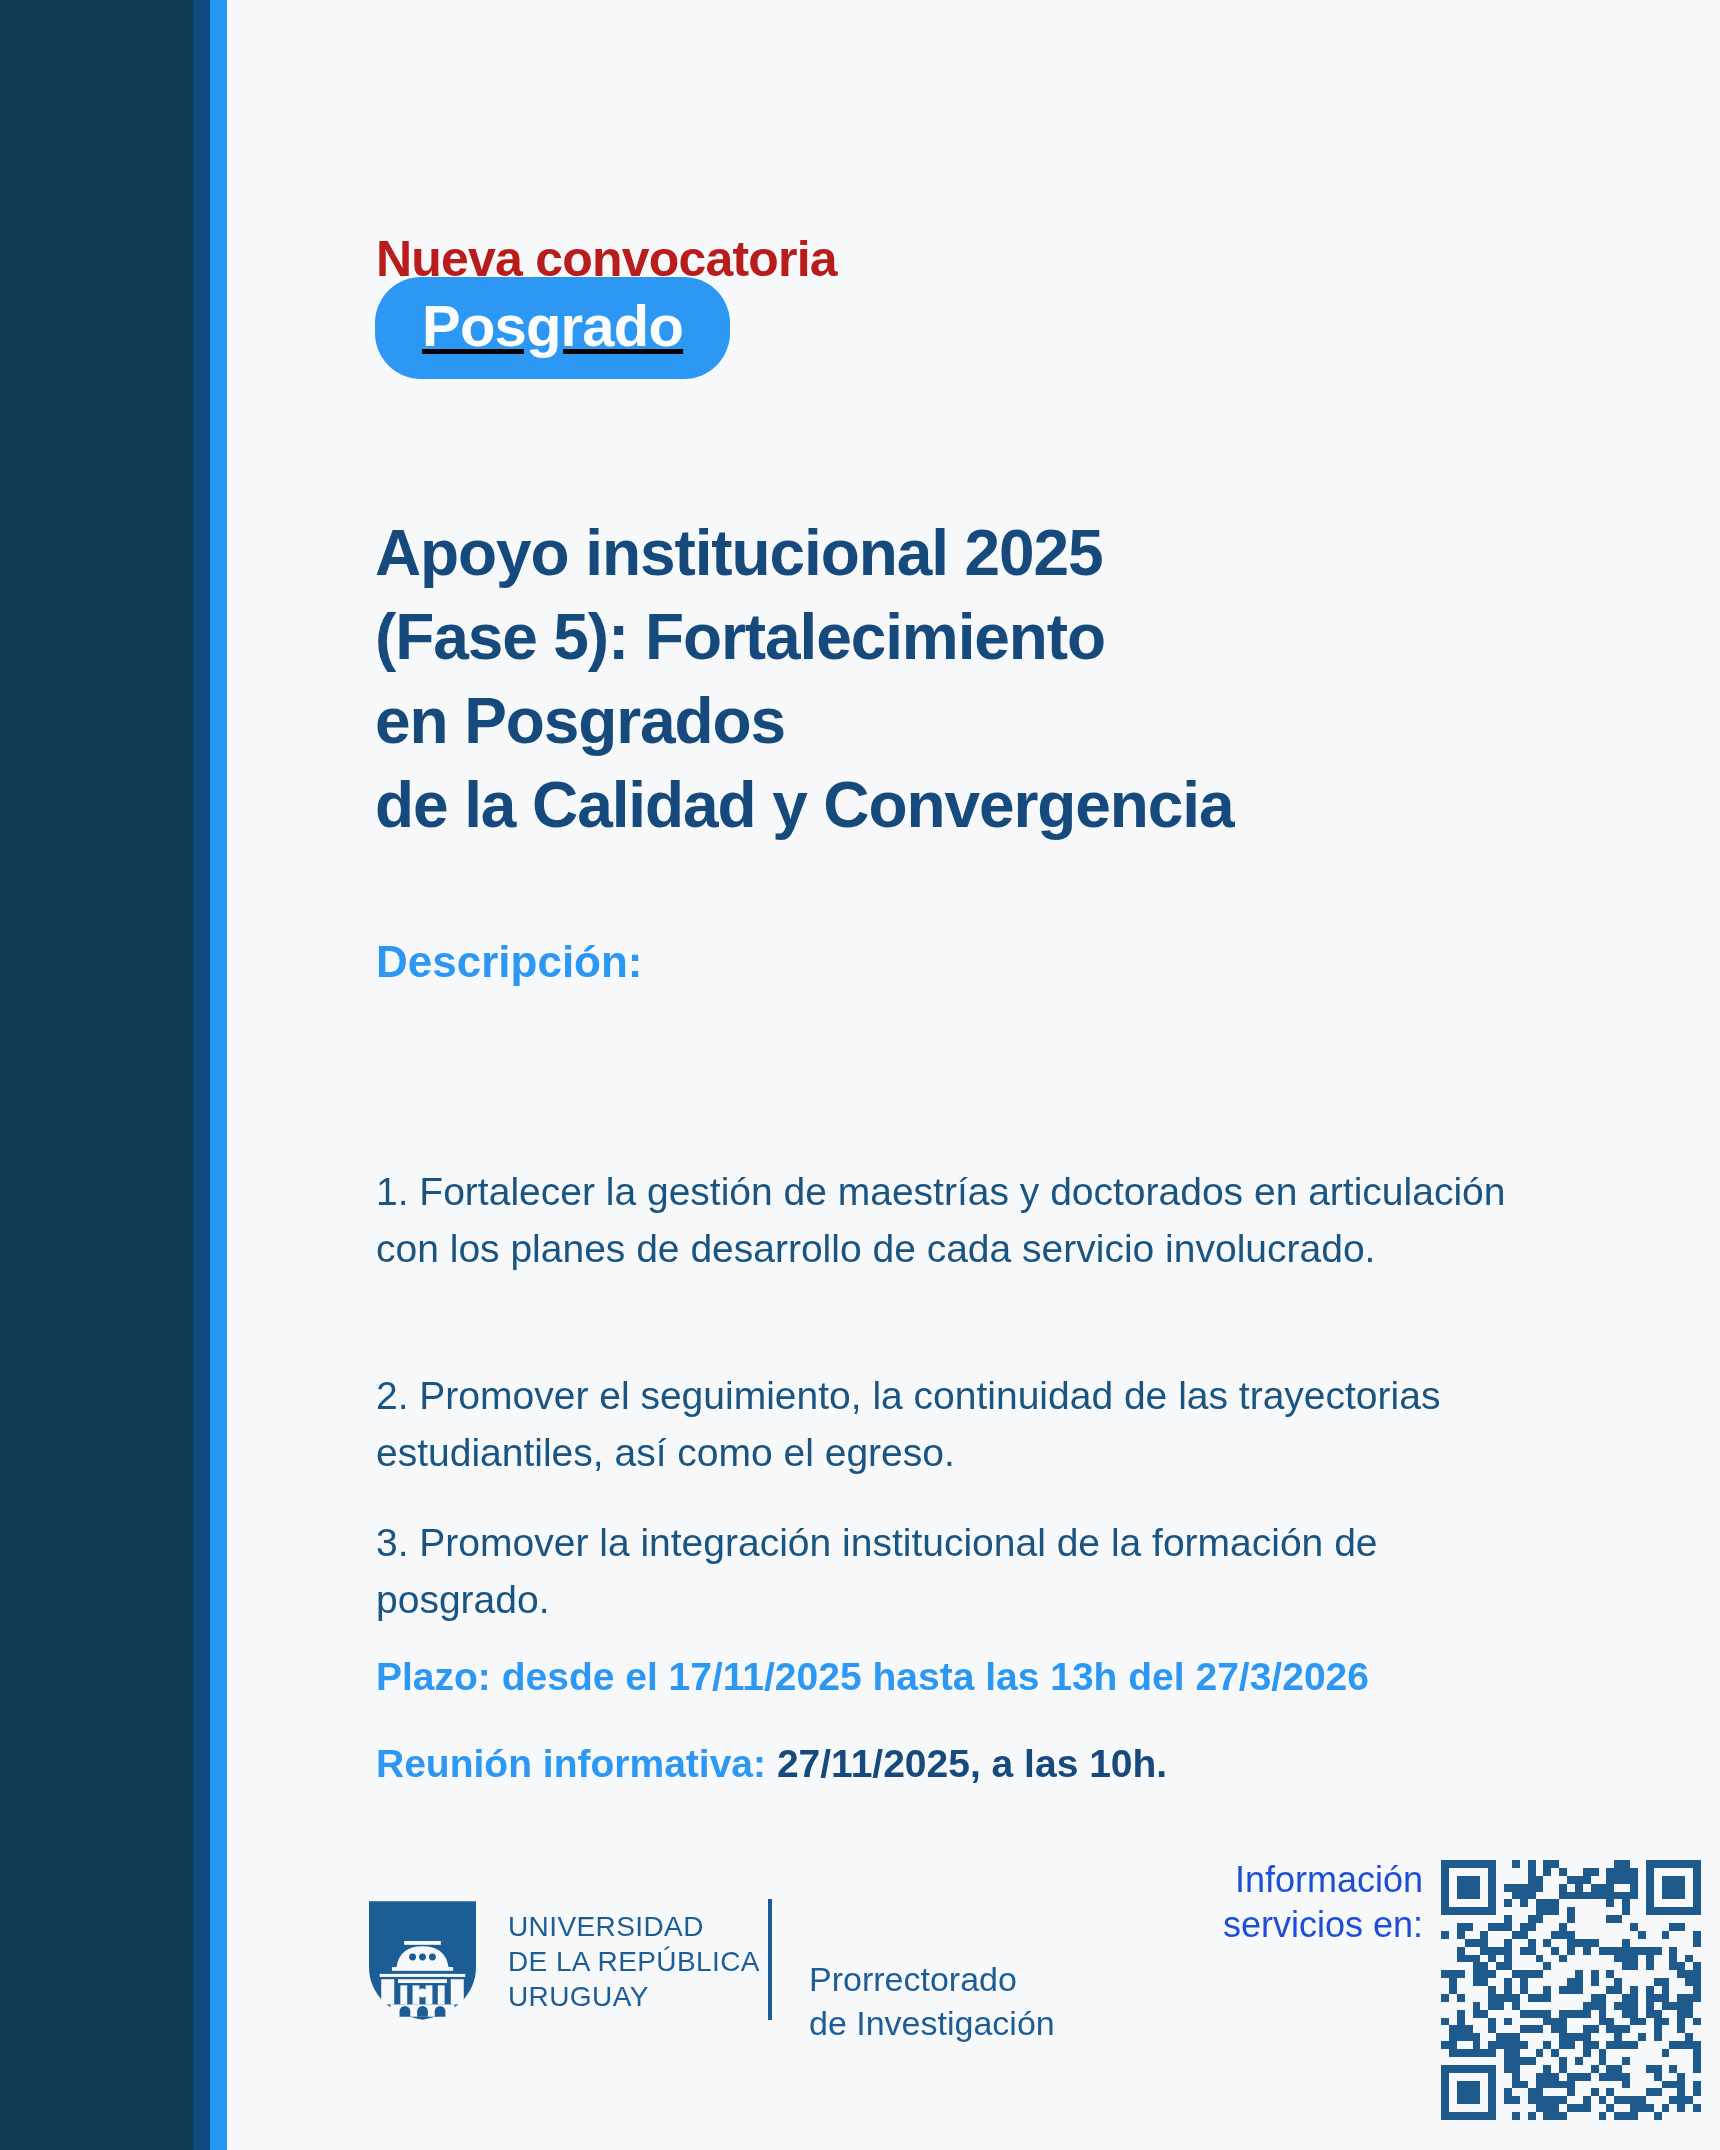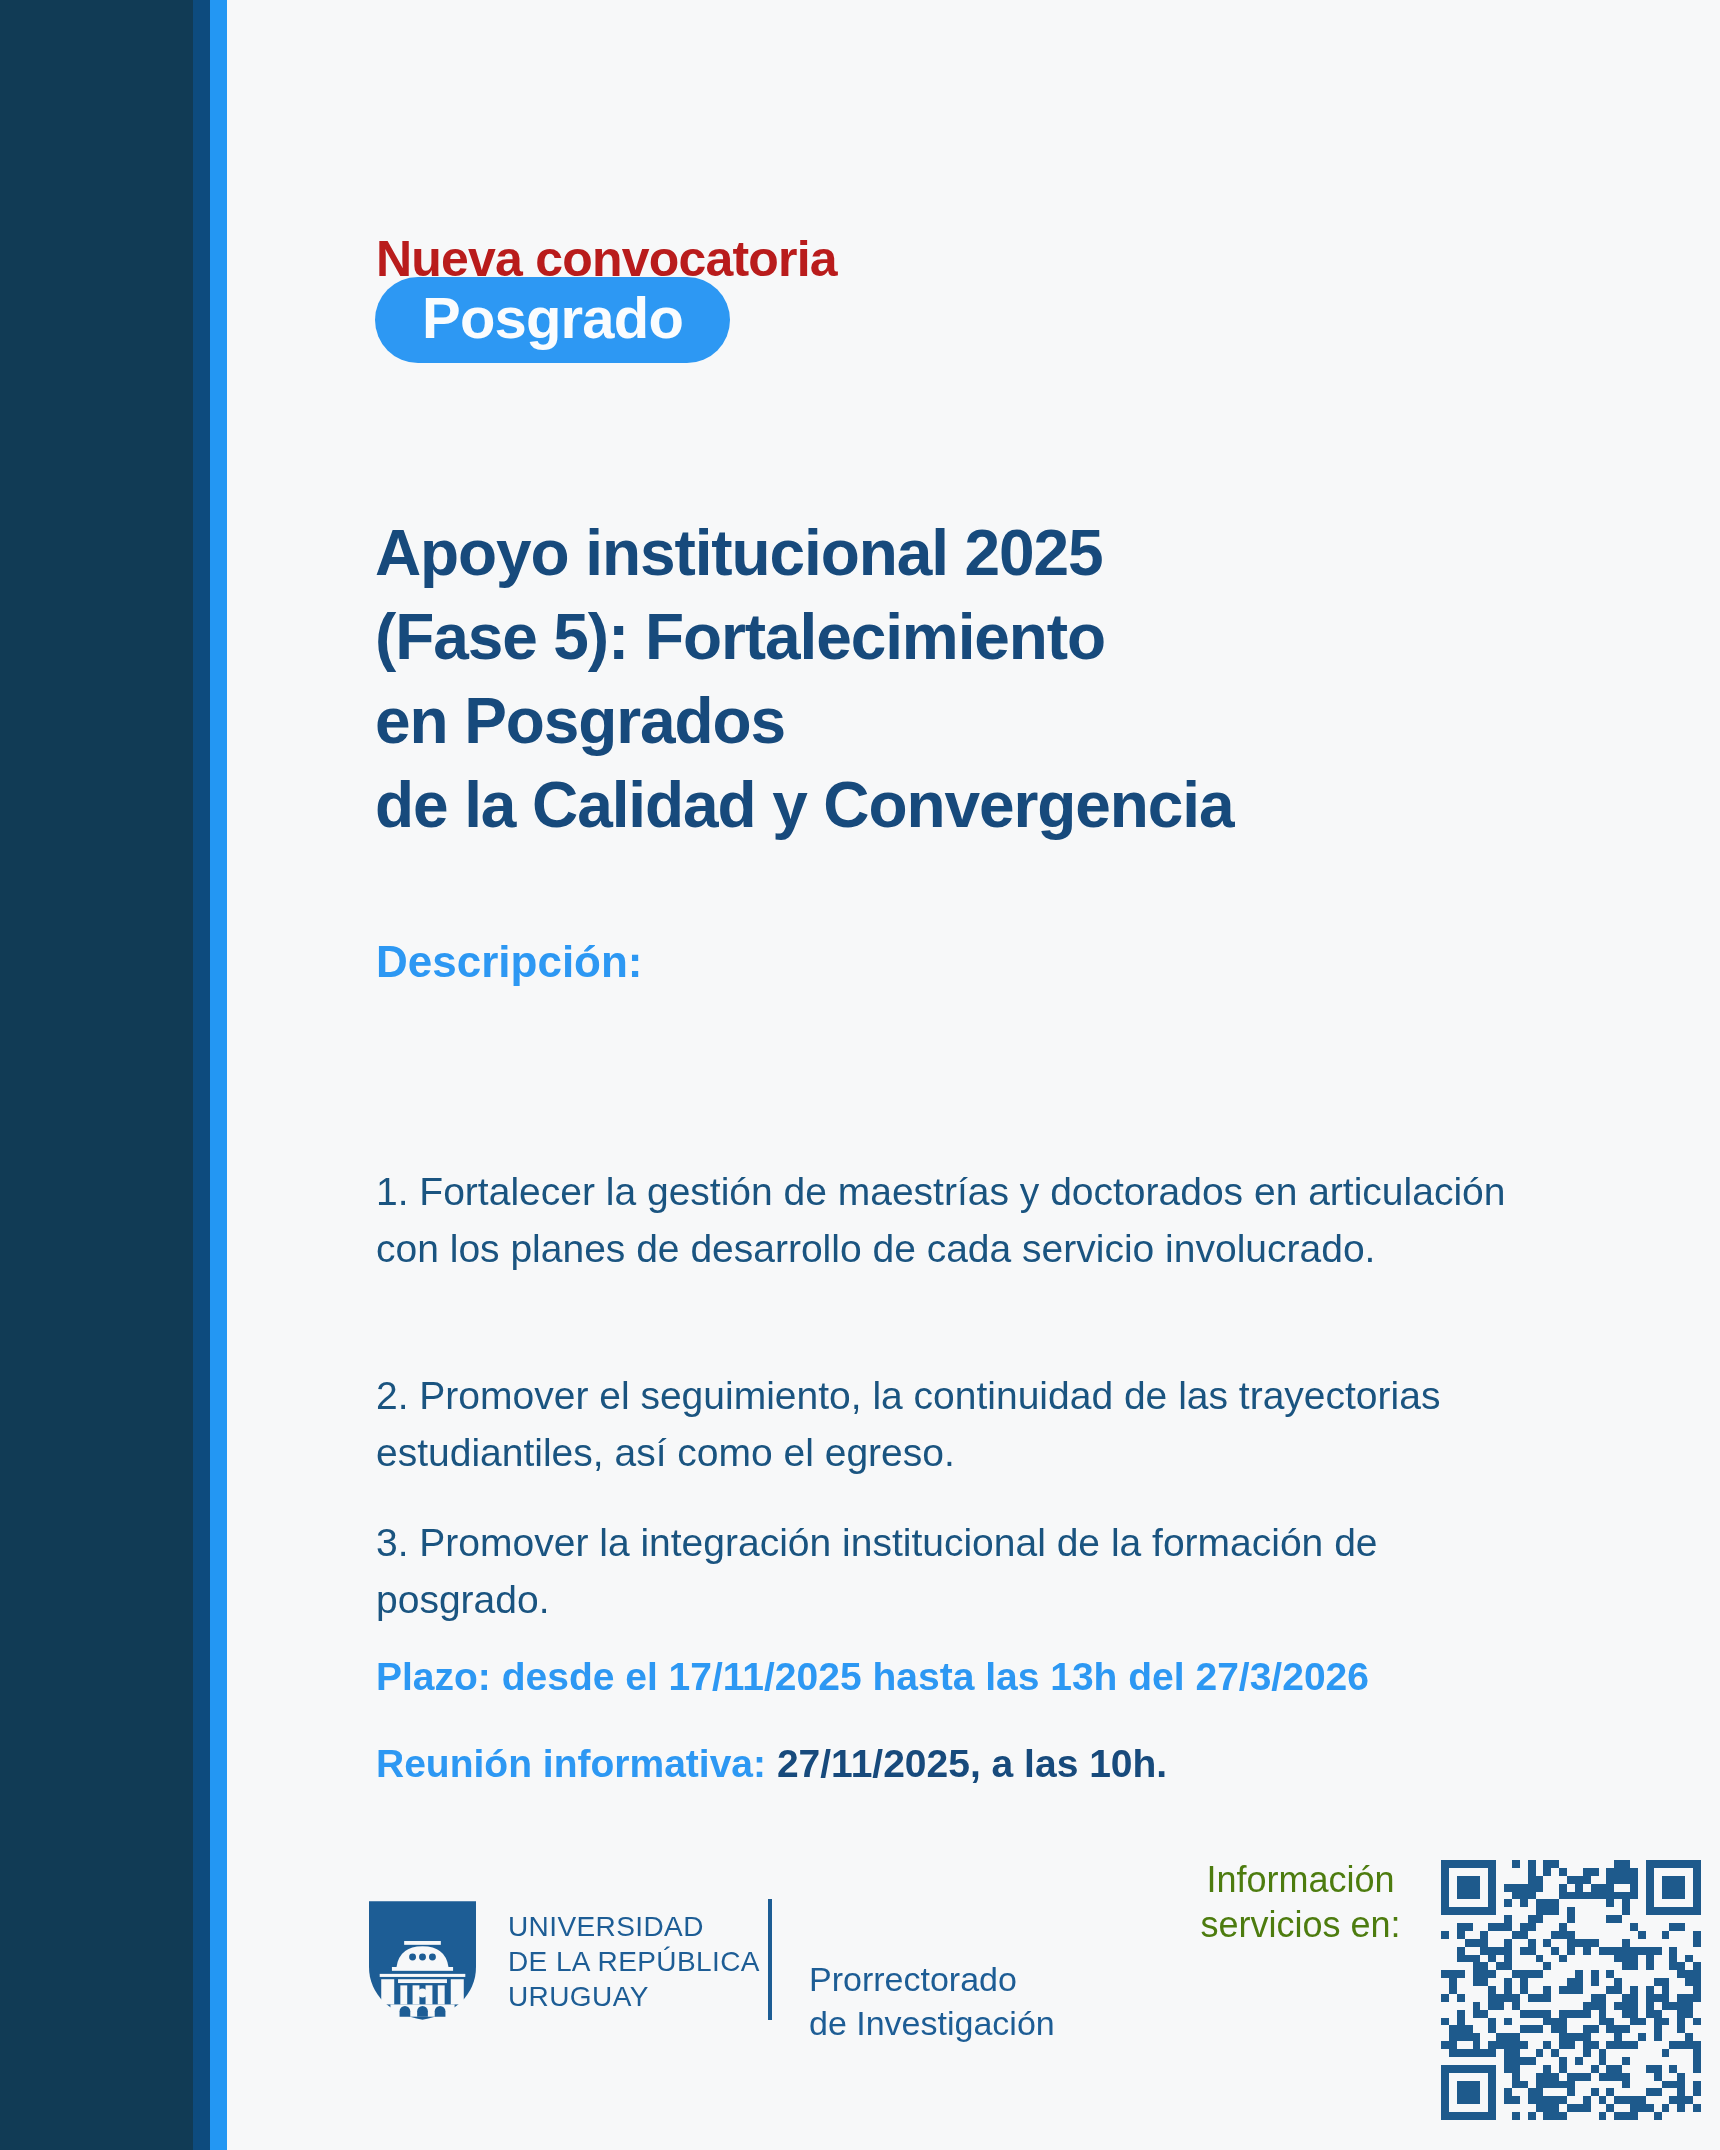--- a/index.html
+++ b/index.html
@@ -8,21 +8,21 @@
 
   .bar{position:absolute;top:0;height:100%;}
   .bar-dark{left:0;width:193px;background:#113b55;}
   .bar-mid{left:193px;width:17.6px;background:#0d4b7e;}
   .bar-accent{left:210px;width:17px;background:#2397f3;}
 
   .kicker{position:absolute;left:376px;top:188px;font-size:50px;font-weight:700;
           color:#b91c1c;letter-spacing:-0.8px;}
 
   .badge{position:absolute;left:375px;top:277px;height:86px;border-radius:46px;
-         background:#2d98f3;display:inline-flex;align-items:center;padding:0 47px;}
+         background:#2d98f3;display:inline-flex;align-items:center;padding:8px 47px;text-decoration:underline;}
   .badge span{color:#fafcfe;font-size:58px;font-weight:700;letter-spacing:-0.8px;
               position:relative;top:-2.3px;}
 
   .title{position:absolute;left:375px;top:468px;font-size:64px;font-weight:700;
          color:#174a7c;line-height:84px;letter-spacing:-1.1px;}
   .title span{display:block;}
 
   .para{position:absolute;left:376px;width:1170px;font-size:39px;line-height:57px;
         color:#1a5480;}
   .desc-label{position:absolute;left:376px;top:893px;font-size:44px;font-weight:700;
@@ -35,22 +35,22 @@
   .uni-name{position:absolute;left:508px;top:1909px;font-size:28px;line-height:35px;
             color:#1d5d95;font-weight:400;letter-spacing:0.4px;}
   .uni-name span{display:block;}
   .footer-divider{position:absolute;left:768px;top:1899px;width:3.8px;height:121px;
                   background:#1d5d95;}
   .unit{position:absolute;left:809px;top:1917px;font-size:34px;line-height:44px;
         color:#1d5d95;margin-top:40px;}
   .unit .l1{display:block;font-weight:400;}
   .unit .l2{display:block;font-weight:400;}
 
-  .info-text{position:absolute;left:1178px;top:1857px;width:245px;text-align:center;
-             font-size:36px;line-height:45px;color:#4d7c0f;}
+  .info-text{position:absolute;left:1178px;top:1857px;width:245px;text-align:right;
+             font-size:36px;line-height:45px;color:#1d4ed8;}
   .info-text span{display:block;}
 
   .qr-svg{position:absolute;left:1441px;top:1860px;width:260px;height:260px;
           shape-rendering:crispEdges;}
 </style>
 </head>
 <body>
 
 <div class="page">
 

